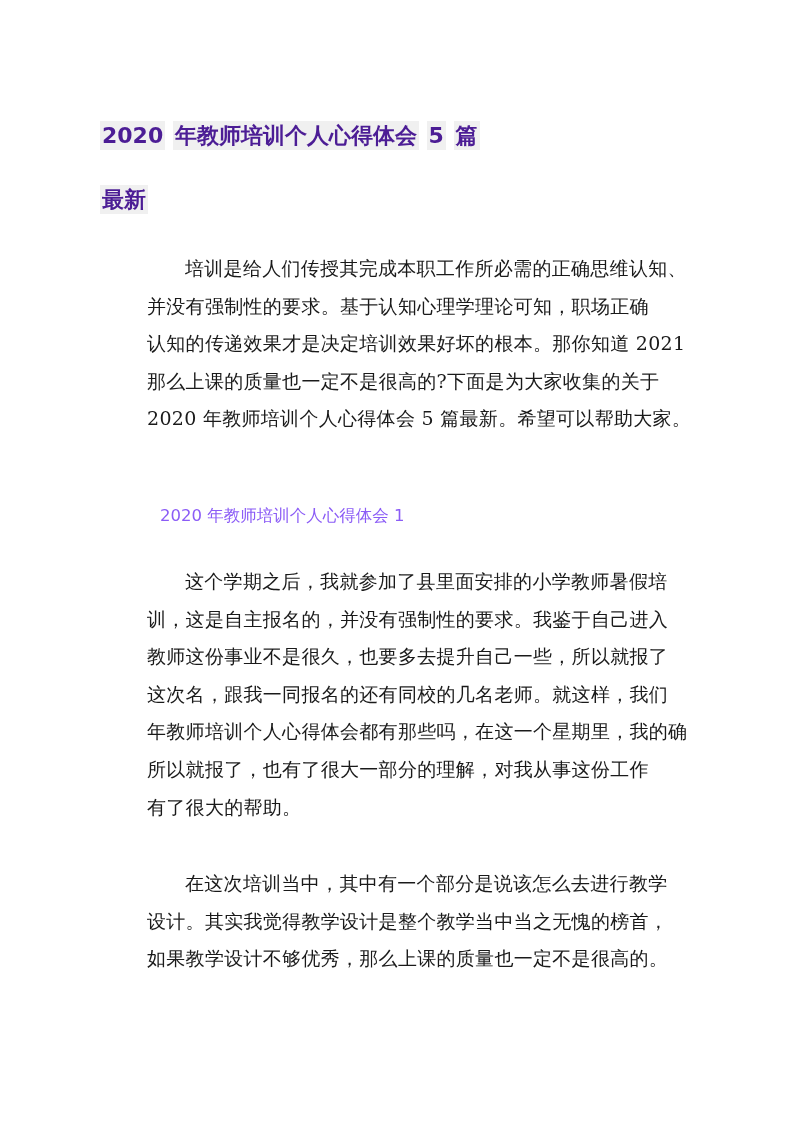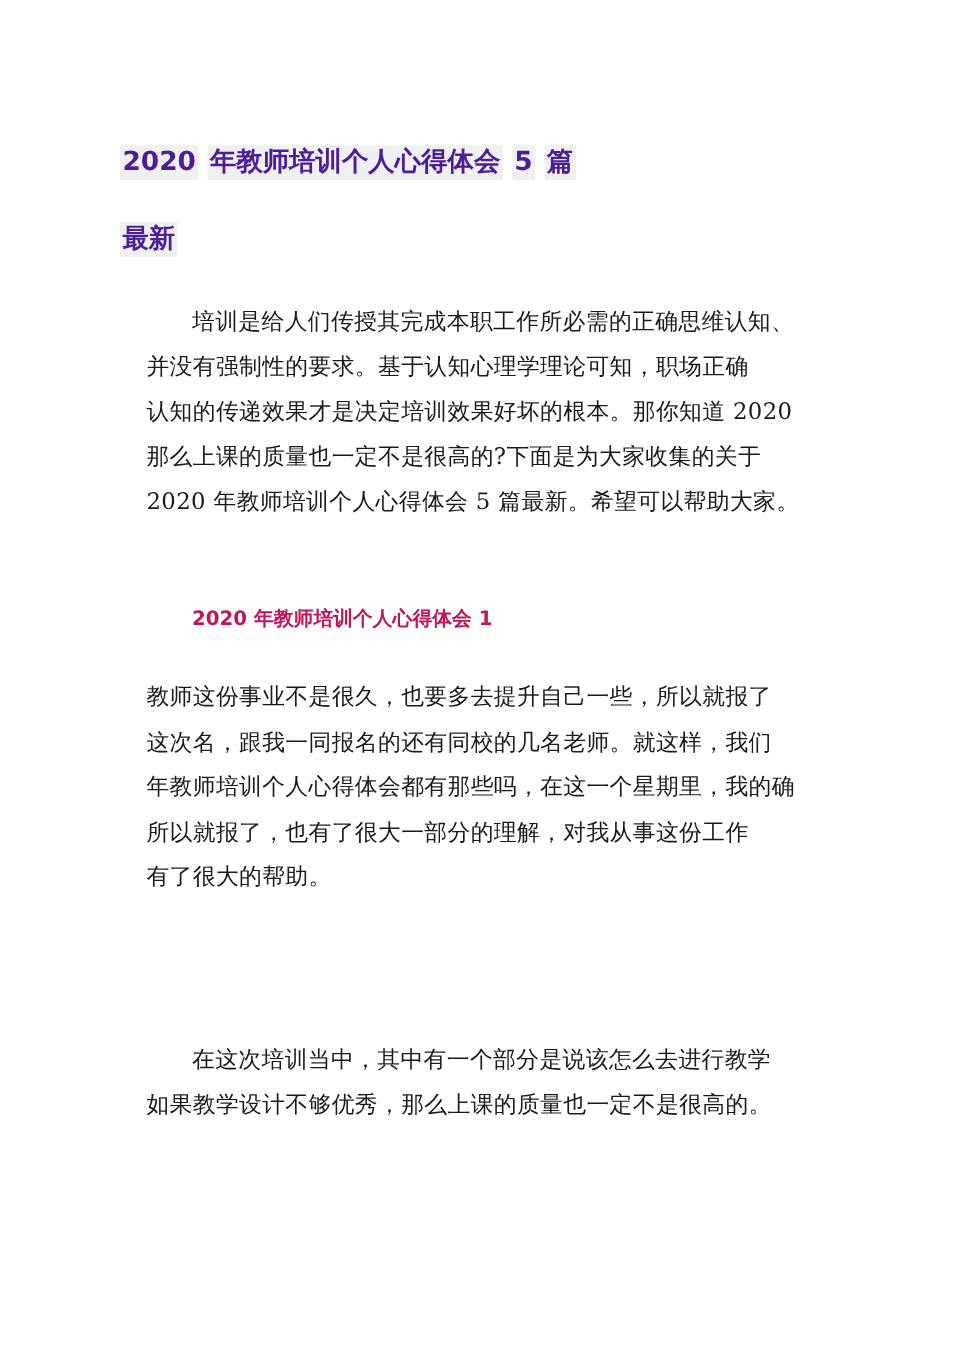--- a/index.html
+++ b/index.html
@@ -6,24 +6,24 @@
   body { width: 800px; height: 1132px; overflow: hidden; position: relative;
          font-family: "DejaVu Serif", "Liberation Serif", serif; color: #1a1a1a; }
   .page { position: absolute; left: 0; top: 0; width: 800px; height: 1132px; }
   .title { position: absolute; left: 100px; width: 600px; top: 104px; text-align: left;
            font-family: "DejaVu Sans", "Liberation Sans", sans-serif; font-weight: bold;
            font-size: 22px; line-height: 64px; color: #4c1d95; }
   .title .hl { background: #f0f0f0; padding: 2px 2px; }
   .body-text { position: absolute; left: 122px; width: 558px; }
   .para { margin: 0; font-size: 19px; line-height: 37.6px; text-indent: 38px;
           letter-spacing: 0.3px; text-align: justify; }
-  .line { display: block; white-space: nowrap; }
+  .line { display: block; white-space: nowrap; margin-left: 25px; }
   .line.first { padding-left: 38px; }
   .subhead { position: absolute; left: 160px; top: 505px; font-family: "DejaVu Sans", "Liberation Sans", sans-serif;
-             font-weight: bold; font-size: 16.5px; color: #be185d; }
+             font-weight: normal; font-size: 16.5px; color: #8b5cf6; }
 </style>
 </head>
 <body>
 
 <div class="page">
 
   <div class="title">
     <div>
       <span class="hl">2020</span>
       <span class="hl">年教师培训个人心得体会</span>
@@ -32,38 +32,41 @@
     </div>
     <div>
       <span class="hl">最新</span>
     </div>
   </div>
 
   <div class="body-text" style="top:250px;">
     <p class="para" style="text-indent:0">
       <span class="line first">培训是给人们传授其完成本职工作所必需的正确思维认知、</span>
       <span class="line">并没有强制性的要求。基于认知心理学理论可知，职场正确</span>
-      <span class="line">认知的传递效果才是决定培训效果好坏的根本。那你知道 2020</span>
+      <span class="line">认知的传递效果才是决定培训效果好坏的根本。那你知道 2021</span>
       <span class="line">那么上课的质量也一定不是很高的?下面是为大家收集的关于</span>
       <span class="line">2020 年教师培训个人心得体会 5 篇最新。希望可以帮助大家。</span>
     </p>
   </div>
 
   <div class="subhead">2020 年教师培训个人心得体会 1</div>
 
   <div class="body-text" style="top:563px;">
     <p class="para" style="text-indent:0">
+      <span class="line first">这个学期之后，我就参加了县里面安排的小学教师暑假培</span>
+      <span class="line">训，这是自主报名的，并没有强制性的要求。我鉴于自己进入</span>
       <span class="line">教师这份事业不是很久，也要多去提升自己一些，所以就报了</span>
       <span class="line">这次名，跟我一同报名的还有同校的几名老师。就这样，我们</span>
       <span class="line">年教师培训个人心得体会都有那些吗，在这一个星期里，我的确</span>
       <span class="line">所以就报了，也有了很大一部分的理解，对我从事这份工作</span>
       <span class="line">有了很大的帮助。</span>
     </p>
   </div>
 
   <div class="body-text" style="top:865px;">
     <p class="para" style="text-indent:0">
       <span class="line first">在这次培训当中，其中有一个部分是说该怎么去进行教学</span>
+      <span class="line">设计。其实我觉得教学设计是整个教学当中当之无愧的榜首，</span>
       <span class="line">如果教学设计不够优秀，那么上课的质量也一定不是很高的。</span>
     </p>
   </div>
 
 </div>
 
 </body></html>

